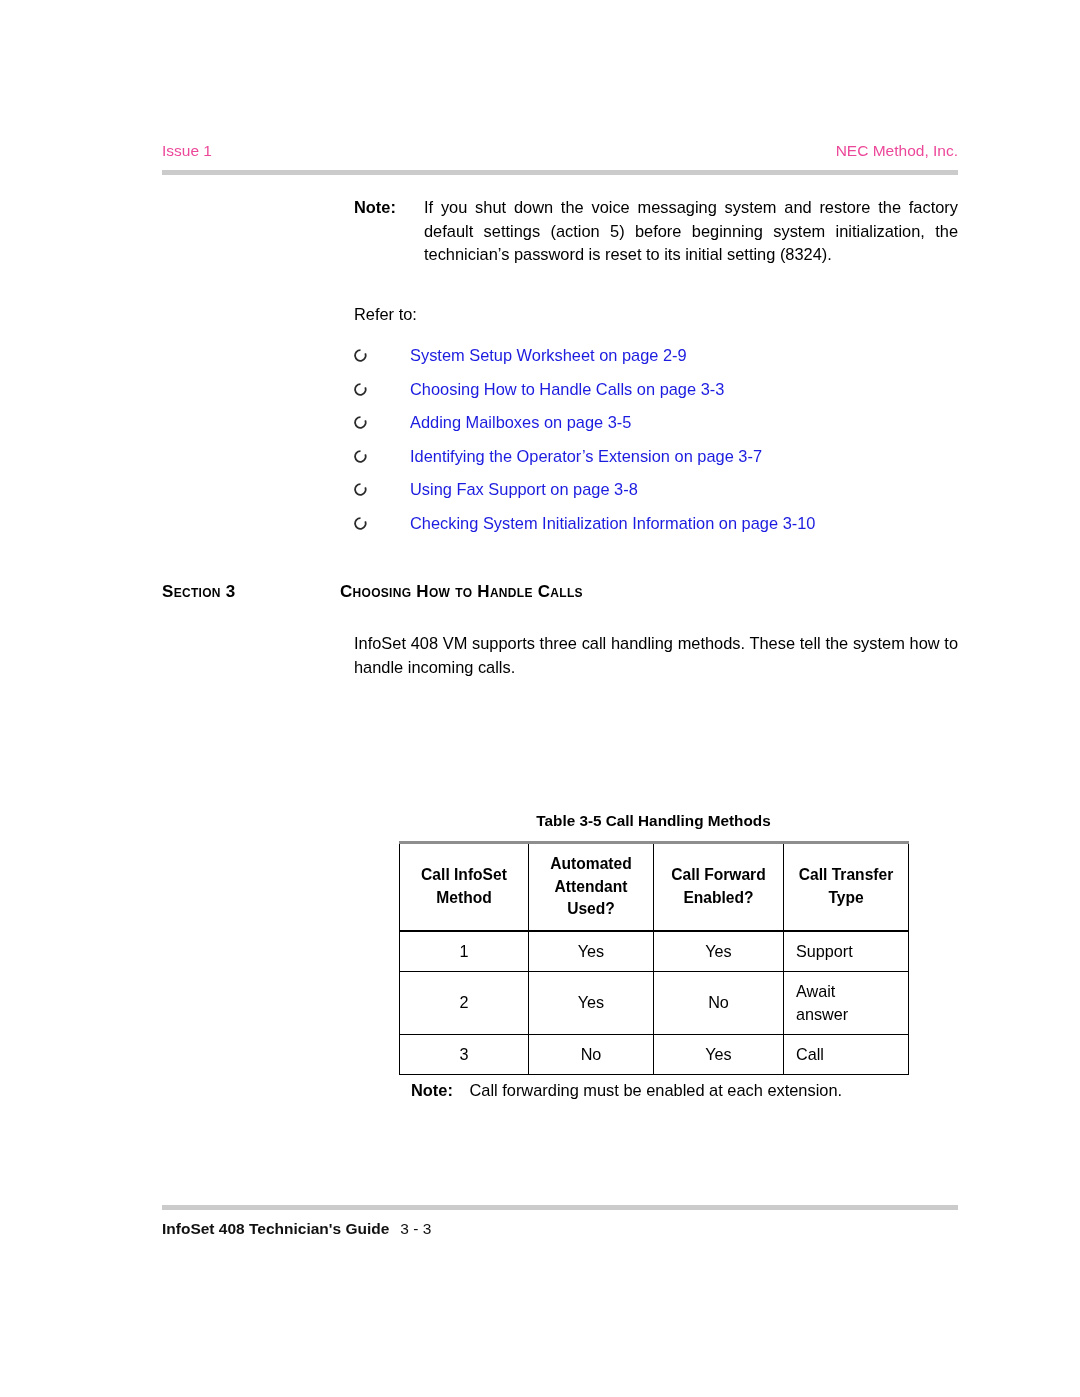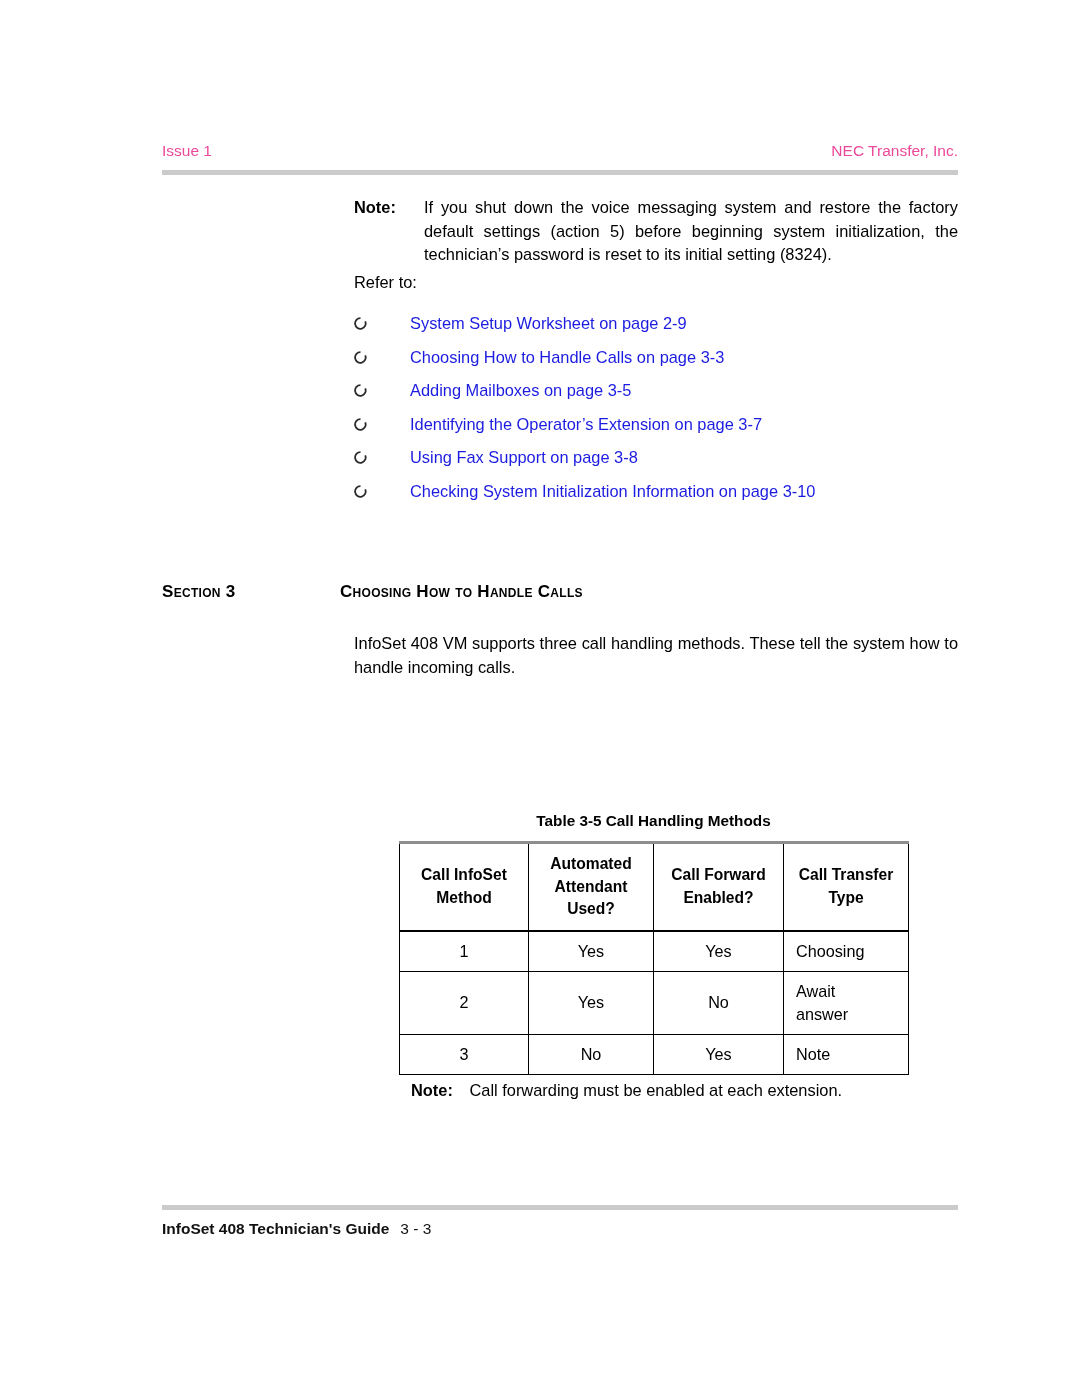--- a/index.html
+++ b/index.html
@@ -63,21 +63,21 @@
   }
   .note-label {
     position: absolute;
     left: 0;
     top: 0;
     font-weight: bold;
   }
   .note-text { display: block; }
 
   .refer-to {
-    margin-top: 4px;
+    margin-top: 36px;
     font-size: 16.4px;
     line-height: 23.6px;
   }
 
   
   .xref-list {
     margin: 13px 0 0 0;
     padding: 0;
     list-style: none;
   }
@@ -241,21 +241,21 @@
   .footer-left { font-weight: bold; }
   .footer-right { }
 </style>
 </head>
 <body>
 
 <div class="page">
 
   <div class="header">
     <span>Issue 1</span>
-    <span>NEC Transfer, Inc.</span>
+    <span>NEC Method, Inc.</span>
   </div>
   <div class="header-rule"></div>
 
   <div class="body-col">
 
     <div class="note-block">
       <span class="note-label">Note:</span>
       <span class="note-text">If you shut down the voice messaging system and restore the factory default settings (action 5) before beginning system initialization, the technician’s password is reset to its initial setting (8324).</span>
     </div>
 
@@ -338,33 +338,33 @@
           <th>Automated Attendant Used?</th>
           <th>Call Forward Enabled?</th>
           <th>Call Transfer Type</th>
         </tr>
       </thead>
       <tbody>
         <tr class="first-body">
           <td>1</td>
           <td>Yes</td>
           <td>Yes</td>
-          <td class="leftcell">Choosing</td>
+          <td class="leftcell">Support</td>
         </tr>
         <tr>
           <td>2</td>
           <td>Yes</td>
           <td>No</td>
           <td class="leftcell"><span style="display:inline-block;max-width:60px;">Await answer</span></td>
         </tr>
         <tr>
           <td>3</td>
           <td>No</td>
           <td>Yes</td>
-          <td class="leftcell">Note</td>
+          <td class="leftcell">Call</td>
         </tr>
       </tbody>
     </table>
   </div>
 
   <div class="tbl-note">
     <span class="nlabel">Note:</span>
     <span class="ntext" style="margin-left:12px;">Call forwarding must be enabled at each extension.</span>
   </div>
 

